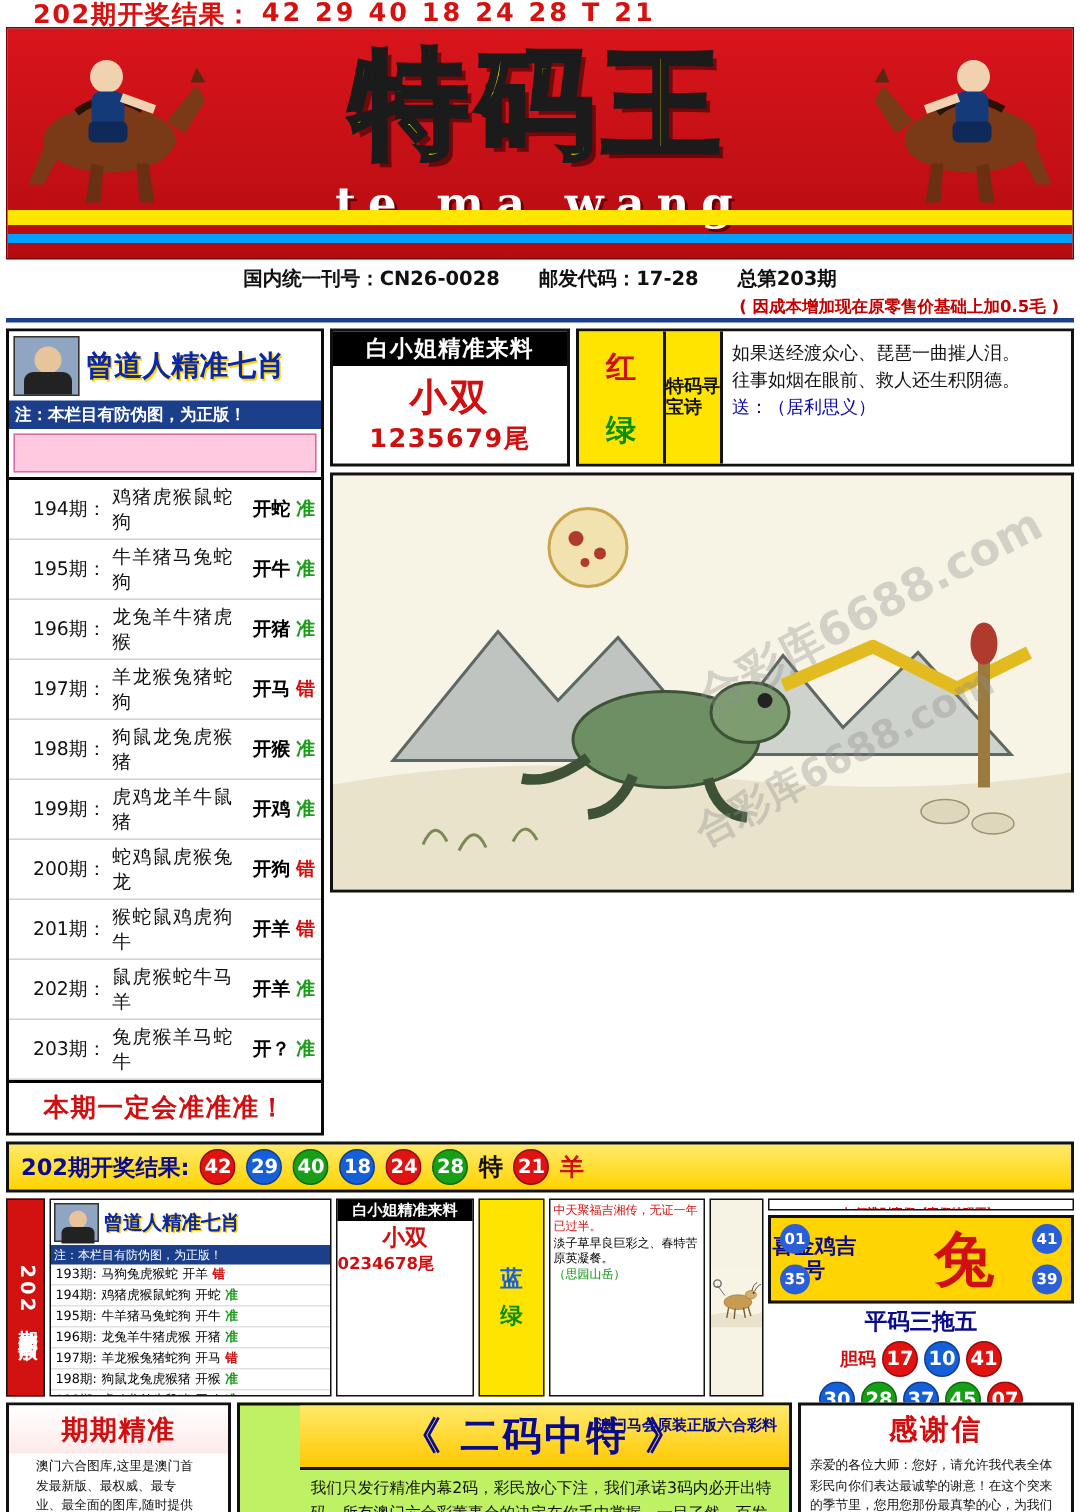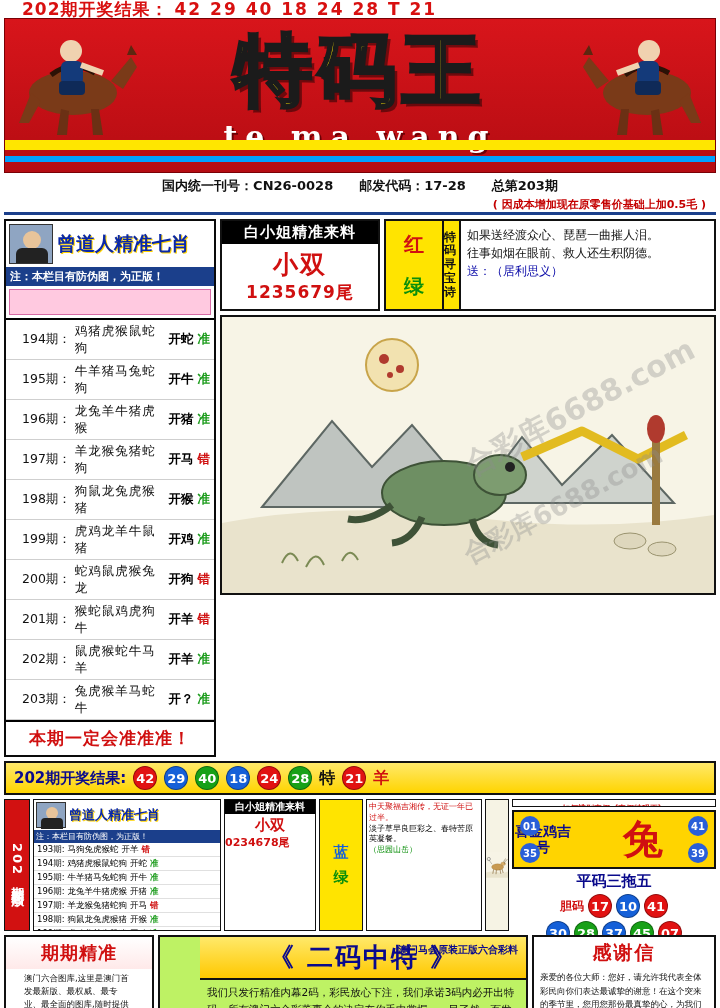--- a/index.html
+++ b/index.html
@@ -154,21 +154,21 @@
   .box-poem { flex:1; display:flex; }
   .poem-left {
     width: 58px; background:#ffe400; border-right:2px solid #111;
     display:flex; flex-direction:column; align-items:center; justify-content:space-around;
     padding: 2px 0;
   }
   .poem-left .big { font-size: 20px; font-weight:bold; }
   .poem-left .big.red { color:#d01010; }
   .poem-left .big.green { color:#0a8f0a; }
   .poem-mid {
-    width: 17px; background:#ffe400; border-right:2px solid #111;
+    width: 38px; background:#ffe400; border-right:2px solid #111;
     display:flex; flex-direction:column; align-items:center; justify-content:center;
     font-size: 12px; font-weight:bold; line-height:1.15; color:#111;
   }
   .poem-right {
     flex:1; padding: 5px 6px; font-size: 12px; line-height:1.5; color:#111;
     background:#fff;
   }
   .poem-right .sign { color:#0a0aa8; }
 
   
@@ -224,21 +224,21 @@
   .rep-row { font-size: 8.5px; padding:0.5px 3px; display:flex; gap:3px; border-bottom:1px solid #e0e0e0;}
   .rep-row .res { font-weight:bold; }
   .rep-liao { width: 92px; border:1px solid #111; background:#fff; }
   .rep-liao .t { background:#000; color:#fff; font-size:10px; text-align:center; font-weight:bold;}
   .rep-liao .m { text-align:center; font-size:15px; font-weight:bold; color:#d01010; padding-top:2px;}
   .rep-liao .s { text-align:left; font-size:11px; font-weight:bold; color:#d01010;}
   .rep-poem { width: 44px; border:1px solid #111; background:#ffe400;
     display:flex; flex-direction:column; align-items:center; justify-content:center; gap:6px; }
   .rep-poem .b1 { font-size:15px; font-weight:bold; color:#1560d8; }
   .rep-poem .b2 { font-size:15px; font-weight:bold; color:#0a8f0a; }
-  .rep-text { width: 116px; border:1px solid #111; background:#fff; font-size:8px; padding:2px; line-height:1.35; }
+  .rep-text { width: 104px; border:1px solid #111; background:#fff; font-size:8px; padding:2px; line-height:1.35; }
   .rep-text .c { color:#d01010; }
   .rep-text .g { color:#0a8f0a; }
   .rep-pic { flex:1; border:1px solid #111; background:#f6f3e4; position:relative; overflow:hidden;}
 
   
   .right-col2 { width: 204px; display:flex; flex-direction:column; gap:3px; }
   .para-box {
     border:1px solid #111; background:#fff; font-size: 8px; line-height:1.4;
     padding: 3px; height: 62px; overflow:hidden;
   }

